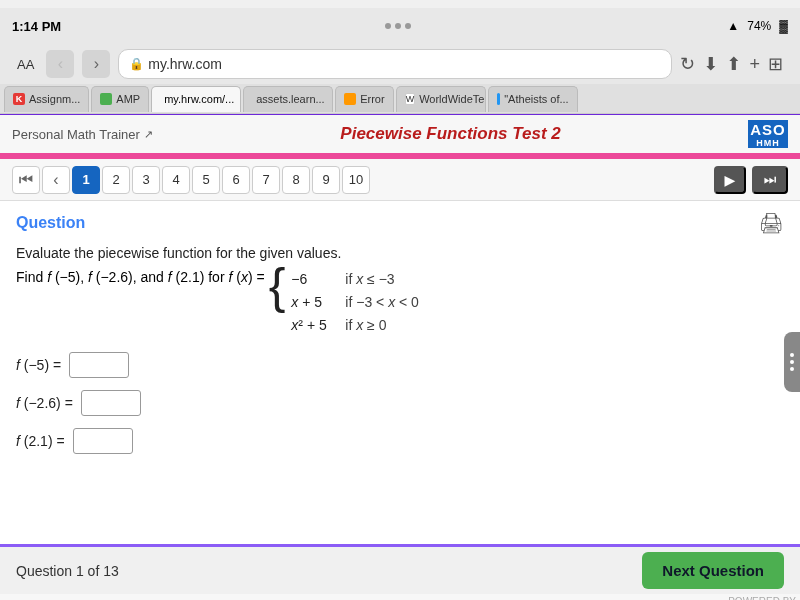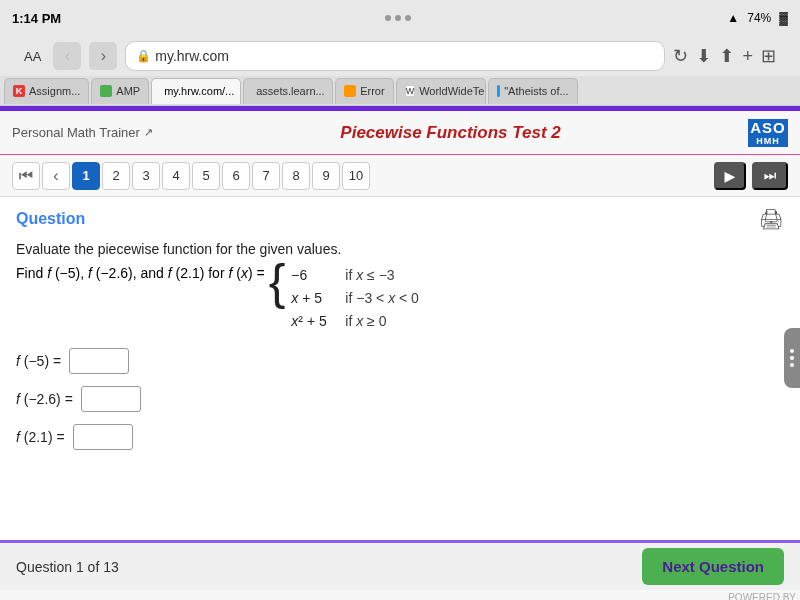--- a/index.html
+++ b/index.html
@@ -1,48 +1,48 @@
 <!DOCTYPE html>
 <html><head>
   <meta charset="utf-8">
   <style>
     * { box-sizing: border-box; margin: 0; padding: 0; }
     body { font-family: -apple-system, BlinkMacSystemFont, "Helvetica Neue", Arial, sans-serif; background: #f0f0f0; width: 800px; height: 600px; overflow: hidden; position: relative; }
 
     
-    .browser-chrome { background: #404040; border-bottom: 5px solid #6d28d9; }
+    .browser-chrome { background: #404040; border-bottom: 1px solid #6d28d9; margin-top: 8px; }
     .title-bar { display: flex; align-items: center; padding: 6px 12px; background: #e8e8e8; height: 36px; }
     .title-bar-time { font-size: 13px; font-weight: 600; color: #000; margin-right: 8px; }
     .title-bar-date { font-size: 13px; color: #000; flex: 1; }
     .title-bar-dots { display: flex; gap: 4px; justify-content: center; flex: 1; }
     .title-bar-dot { width: 6px; height: 6px; background: #999; border-radius: 50%; }
     .title-bar-right { display: flex; align-items: center; gap: 8px; font-size: 12px; color: #000; }
 
-    .nav-bar { display: flex; align-items: center; padding: 4px 24px; background: #e8e8e8; height: 40px; gap: 8px; }
+    .nav-bar { display: flex; align-items: center; padding: 4px 17px; background: #e8e8e8; height: 40px; gap: 8px; }
     .nav-btn { width: 28px; height: 28px; display: flex; align-items: center; justify-content: center; background: #d4d4d4; border-radius: 5px; font-size: 16px; color: #666; border: none; cursor: pointer; }
     .nav-btn.disabled { color: #bbb; }
     .address-bar { flex: 1; background: #fff; border-radius: 10px; height: 30px; display: flex; align-items: center; padding: 0 10px; font-size: 14px; color: #333; border: 1px solid #ccc; }
     .address-bar .lock-icon { color: #4CAF50; margin-right: 4px; font-size: 12px; }
     .nav-action-btn { font-size: 18px; color: #555; background: none; border: none; cursor: pointer; }
 
     .tabs-bar { display: flex; align-items: center; padding: 0 4px; background: #e0e0e0; height: 30px; overflow: hidden; border-bottom: 1px solid #ccc; }
     .tab { display: flex; align-items: center; padding: 0 8px; height: 26px; background: #d0d0d0; border-radius: 5px 5px 0 0; font-size: 11px; color: #333; margin-right: 2px; white-space: nowrap; max-width: 90px; overflow: hidden; cursor: pointer; border: 1px solid #bbb; border-bottom: none; }
     .tab.active { background: #f7f7f7; color: #000; }
     .tab-favicon { width: 12px; height: 12px; margin-right: 4px; border-radius: 2px; }
     .tab-favicon.green { background: #4CAF50; }
     .tab-favicon.orange { background: #FF9800; }
     .tab-favicon.blue { background: #2196F3; }
     .tab-favicon.k { background: #E53935; font-size: 9px; color: white; display: flex; align-items: center; justify-content: center; font-weight: bold; }
     .tab-favicon.world { background: #fff; border: 1px solid #ccc; display: flex; align-items: center; justify-content: center; font-size: 9px; }
 
     
     .page-content { background: #f7f7f7; height: calc(600px - 36px - 40px - 30px); display: flex; flex-direction: column; position: relative; }
 
     
-    .app-header { display: flex; align-items: center; padding: 6px 12px; background: #f7f7f7; border-bottom: 1px solid #ec4899; height: 44px; }
+    .app-header { display: flex; align-items: center; padding: 6px 12px; background: #f7f7f7; border-bottom: 6px solid #ec4899; height: 44px; }
     .app-header-left { font-size: 13px; color: #555; display: flex; align-items: center; gap: 4px; }
     .app-header-center { flex: 1; text-align: center; font-size: 17px; font-weight: 600; color: #b91c1c; font-style: italic; }
     .app-header-right { display: flex; align-items: center; }
     .aso-logo { width: 40px; height: 28px; background: #1565C0; display: flex; flex-direction: column; align-items: center; justify-content: center; }
     .aso-logo-top { font-size: 15px; color: white; font-weight: bold; letter-spacing: 1px; }
     .aso-logo-bot { font-size: 9px; color: white; font-weight: bold; letter-spacing: 1px; }
 
     
     .pagination { display: flex; align-items: center; padding: 8px 12px; background: #f7f7f7; border-bottom: 1px solid #ddd; height: 42px; gap: 2px; }
     .page-nav-btn { width: 28px; height: 28px; display: flex; align-items: center; justify-content: center; background: #fff; border: 1px solid #ccc; border-radius: 4px; font-size: 14px; color: #666; cursor: pointer; }
@@ -69,21 +69,21 @@
     .case-expr { min-width: 50px; }
     .case-cond { color: #404040; }
 
     .answer-row { display: flex; align-items: center; margin-bottom: 12px; font-size: 14px; color: #222; }
     .answer-label { margin-right: 8px; }
     .answer-input { width: 60px; height: 26px; border: 1px solid #999; border-radius: 3px; padding: 2px 6px; font-size: 14px; background: #fff; }
 
     
     .footer { display: flex; align-items: center; justify-content: space-between; padding: 8px 16px; background: #f0f0f0; border-top: 3px solid #8b5cf6; height: 50px; }
     .footer-question-info { font-size: 14px; color: #333; font-weight: 500; }
-    .next-question-btn { background: #4CAF50; color: #4c1d95; border: none; border-radius: 6px; padding: 10px 20px; font-size: 15px; font-weight: 600; cursor: pointer; }
+    .next-question-btn { background: #4CAF50; color: #0f172a; border: none; border-radius: 6px; padding: 10px 20px; font-size: 15px; font-weight: 600; cursor: pointer; }
 
     .powered-by { text-align: right; font-size: 10px; color: #aaa; padding: 2px 4px; background: #f7f7f7; }
 
     
     .side-handle { position: absolute; right: 0; top: 50%; transform: translateY(-50%); width: 16px; height: 60px; background: #888; border-radius: 8px 0 0 8px; display: flex; align-items: center; justify-content: center; cursor: pointer; z-index: 10; }
     .side-handle-dots { display: flex; flex-direction: column; gap: 3px; }
     .side-handle-dot { width: 4px; height: 4px; background: white; border-radius: 50%; }
   </style>
 </head>
 <body>

